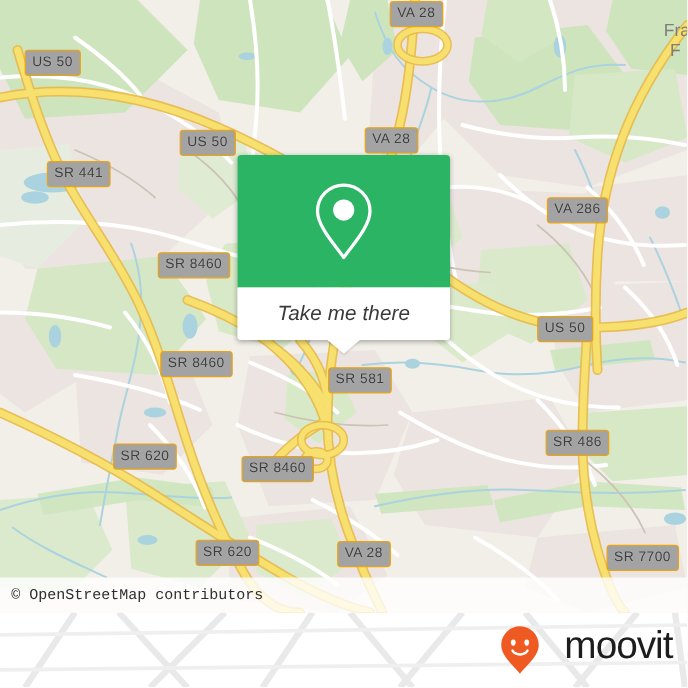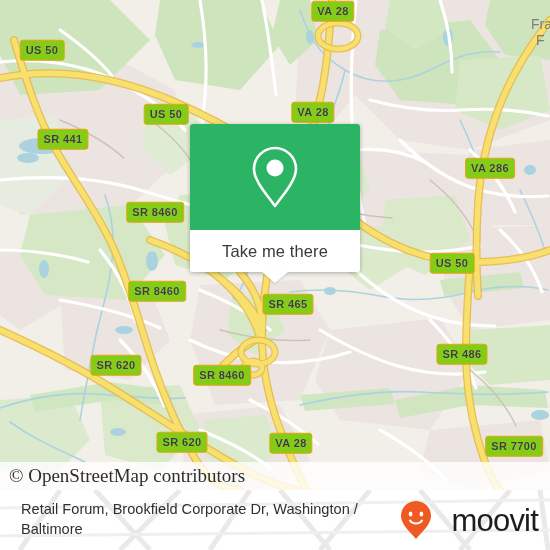--- a/index.html
+++ b/index.html
@@ -23,26 +23,26 @@
     left: 0; top: 0;
     width: 550px; height: 490px;
     background: #f2efe9;
     overflow: hidden;
   }
   #map-svg { position: absolute; left: 0; top: 0; }
 
   
   .shield {
     position: absolute;
-    background: #84cc16;
+    background: #a3a3a3;
     border: 1.6px solid #e8a317;
     border-radius: 3px;
     color: #3d3d3d;
     font-size: 11px;
-    font-weight: bold;
+    font-weight: normal;
     letter-spacing: 0.4px;
     line-height: 1;
     padding: 3.5px 5px 4px 5px;
     white-space: nowrap;
     transform: translate(-50%, -50%);
     font-family: "Liberation Sans", sans-serif;
     text-shadow: 0 0 1px rgba(255,255,255,0.4);
   }
 
   
@@ -57,20 +57,21 @@
 
   
   #callout {
     position: absolute;
     left: 190px; top: 124px;
     width: 170px;
     border-radius: 3px;
     box-shadow: 0 1px 4px rgba(0,0,0,0.30);
     overflow: visible;
     z-index: 40;
+    font-style: italic;
   }
   #callout-top {
     background: #2bb464;
     height: 106px;
     border-radius: 3px 3px 0 0;
     display: flex;
     align-items: center;
     justify-content: center;
   }
   #callout-bottom {
@@ -105,23 +106,23 @@
     left: 0; bottom: 0;
     width: 550px;
     height: 28px;
     background: rgba(255,255,255,0.80);
     display: flex;
     align-items: center;
     z-index: 30;
   }
   #attribution span {
     padding-left: 9px;
-    font-size: 19px;
+    font-size: 12px;
     color: #2e2e2e;
-    font-family: Liberation Serif, serif;
+    font-family: Liberation Mono, monospace;
   }
 
   
   #footer {
     position: absolute;
     left: 0; top: 490px;
     width: 550px; height: 60px;
     background: #ffffff;
     display: flex;
     align-items: center;
@@ -140,21 +141,20 @@
     width: 410px;
     font-size: 14.6px;
     line-height: 1.35;
     color: #303030;
     font-family: "Liberation Sans", sans-serif;
   }
   #logo {
     position: relative;
     z-index: 2;
     display: flex;
-    align-items: center;
     gap: 18px;
     margin-left: auto;
     padding-right: 12px;
   }
   #logo-word {
     font-size: 31px;
     font-weight: 500;
     color: #1d1d1d;
     letter-spacing: -0.8px;
     font-family: "Liberation Sans", sans-serif;
@@ -336,25 +336,25 @@
         </g>
       </g>
     </svg>
 
     <div id="shield-layer">
         <div class="shield" style="left: 42px; top: 50px;">US 50</div>
         <div class="shield" style="left: 166px; top: 114px;">US 50</div>
         <div class="shield" style="left: 63px; top: 139px;">SR 441</div>
         <div class="shield" style="left: 333px; top: 11px;">VA 28</div>
         <div class="shield" style="left: 313px; top: 112px;">VA 28</div>
-        <div class="shield" style="left: 490px; top: 168px; text-align: right;">VA 286</div>
+        <div class="shield" style="left: 462px; top: 168px; text-align: right;">VA 286</div>
         <div class="shield" style="left: 155px; top: 212px;">SR 8460</div>
         <div class="shield" style="left: 452px; top: 263px;">US 50</div>
         <div class="shield" style="left: 157px; top: 291px;">SR 8460</div>
-        <div class="shield" style="left: 288px; top: 304px;">SR 465</div>
+        <div class="shield" style="left: 288px; top: 304px;">SR 581</div>
         <div class="shield" style="left: 116px; top: 365px;">SR 620</div>
         <div class="shield" style="left: 222px; top: 375px;">SR 8460</div>
         <div class="shield" style="left: 462px; top: 354px;">SR 486</div>
         <div class="shield" style="left: 182px; top: 442px;">SR 620</div>
         <div class="shield" style="left: 291px; top: 443px;">VA 28</div>
         <div class="shield" style="left: 514px; top: 446px;">SR 7700</div>
       </div>
 
     <div id="place-layer">
         <div class="place-label" style="left: 531px; top: 16px;">Fra</div>
@@ -391,21 +391,20 @@
         <path d="M420,0 L470,60"></path>
         <path d="M510,0 L460,60"></path>
         <path d="M540,0 L548,60"></path>
       </g>
       <g stroke="#efefef" fill="none" stroke-width="3">
         <path d="M0,18 L550,10"></path>
         <path d="M0,46 L550,40"></path>
       </g>
     </svg>
 
-    <div id="footer-title">Retail Forum, Brookfield Corporate Dr, Washington / Baltimore</div>
 
     <div id="logo">
       <svg width="34" height="40" viewBox="0 0 34 40">
         <path d="M17 1 C8.7 1 2 7.7 2 16 C2 25 12.5 33 17 39 C21.5 33 32 25 32 16 C32 7.7 25.3 1 17 1 Z" fill="#ef5a23"></path>
         <ellipse cx="11.6" cy="14" rx="1.9" ry="2.5" fill="#ffffff"></ellipse>
         <ellipse cx="22.4" cy="14" rx="1.9" ry="2.5" fill="#ffffff"></ellipse>
         <path d="M11 20.5 C13.5 24.5 20.5 24.5 23 20.5" fill="none" stroke="#ffffff" stroke-width="2" stroke-linecap="round"></path>
       </svg>
       <span id="logo-word">moovit</span>
     </div>

